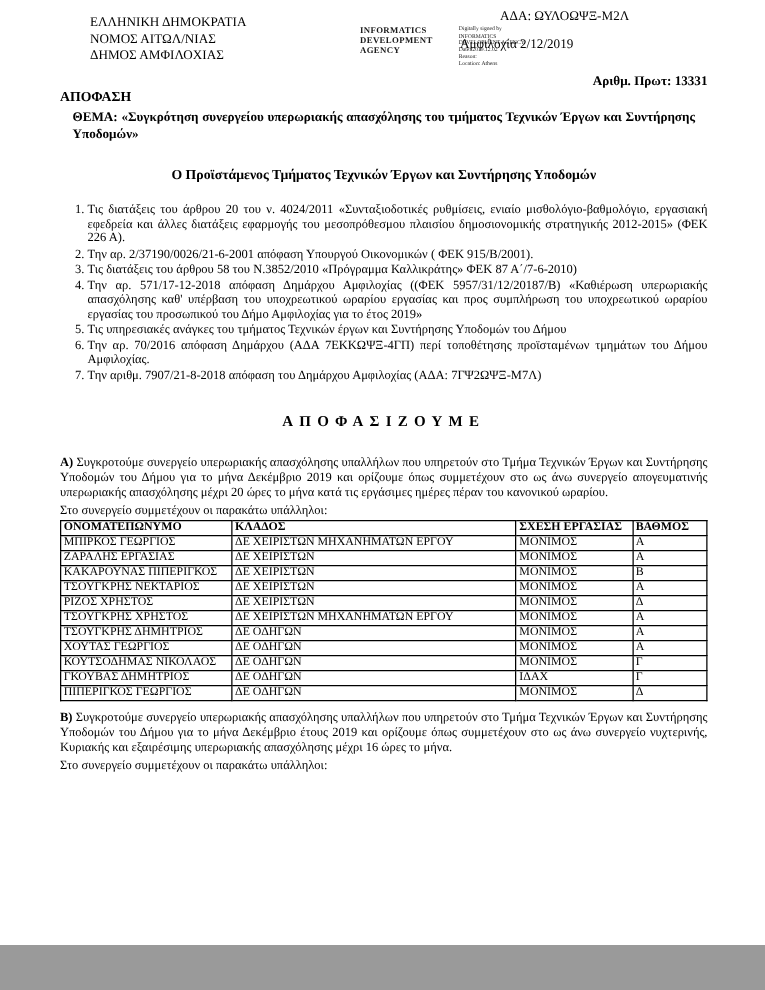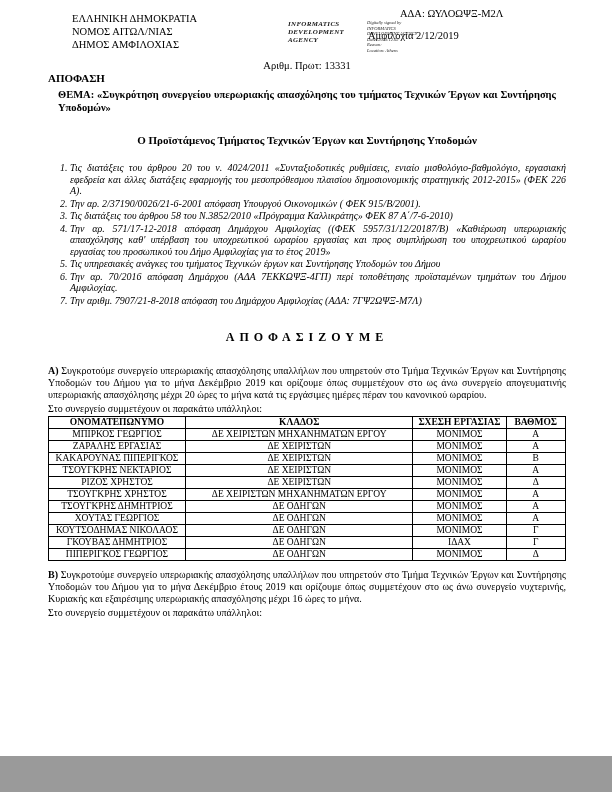--- a/index.html
+++ b/index.html
@@ -3,39 +3,39 @@
 <meta charset="utf-8">
 <style>
   html,body{margin:0;padding:0;background:#9a9a9a;}
   .page{
     position:relative;width:612px;height:756px;margin:0 auto;background:#ffffff;
     font-family:"Liberation Serif",serif;color:#000;overflow:hidden;
   }
   
   .issuer{position:absolute;left:72px;top:12px;font-size:10.5px;line-height:13px;white-space:pre-line;}
   .ada{position:absolute;left:400px;top:8px;font-size:10.5px;}
-  .stamp{position:absolute;left:288px;top:20px;display:flex;gap:17px;font-style:italic;}
+  .stamp{position:absolute;left:288px;top:20px;display:flex;gap:17px;}
   .stamp-agency{width:62px;font-size:7px;line-height:8px;font-weight:bold;color:#1a1a1a;letter-spacing:.3px;}
   .stamp-details{width:78px;font-size:4.5px;line-height:5.5px;color:#222;}
   .place-date{position:absolute;left:368px;top:30px;font-size:10.5px;background:transparent;}
   
   .content{position:absolute;left:48px;top:58px;width:518px;}
-  .protocol{text-align:center;font-size:10.5px;margin:2px 0 1px;}
+  .protocol{text-align:right;font-size:10.5px;margin:2px 0 1px;font-weight:bold;}
   .title{text-align:left;font-weight:bold;font-size:11px;margin:1px 0 4px;}
   .subject{font-weight:bold;font-size:10.5px;line-height:13px;text-align:justify;margin:2px 10px 8px 10px;}
   .author{text-align:center;font-weight:bold;font-size:11px;margin:20px 0 16px;}
   .having{font-size:10px;margin:0 0 2px;}
   ol.regard{margin:2px 0 0 0;padding-left:22px;font-size:10px;line-height:11.5px;text-align:justify;}
-  ol.regard li{margin-bottom:1px;font-style:italic;}
+  ol.regard li{margin-bottom:1px;}
   .decide{text-align:center;font-weight:bold;font-size:12px;letter-spacing:5px;margin:24px 0 20px;}
   .para{font-size:10px;line-height:12px;text-align:justify;margin:0 0 2px;}
   .para .lead{font-weight:bold;}
   .table-intro{font-size:10px;margin:2px 0 2px;}
   table.staff{border-collapse:collapse;width:100%;font-size:9.5px;line-height:11px;margin:2px 0 8px;table-layout:fixed;}
-  table.staff th,table.staff td{border:1px solid #000;padding:0 2px;text-align:center;vertical-align:top;}
+  table.staff th,table.staff td{border:1px solid #000;padding:0 2px;text-align:left;vertical-align:top;}
   table.staff th{font-weight:bold;}
   .col-name{width:26.5%;} .col-branch{width:44%;} .col-rel{width:18%;} .col-grade{width:11.5%;}
   .section-b{margin-top:8px;}
 </style>
 </head>
 <body>
 
 <div class="page">
 
   <div class="issuer">ΕΛΛΗΝΙΚΗ ΔΗΜΟΚΡΑΤΙΑ

